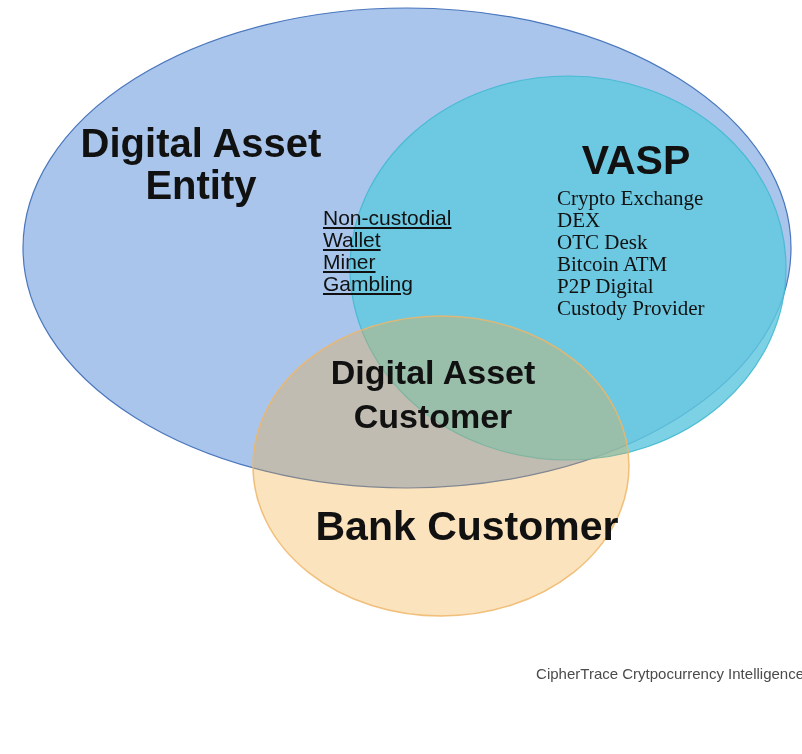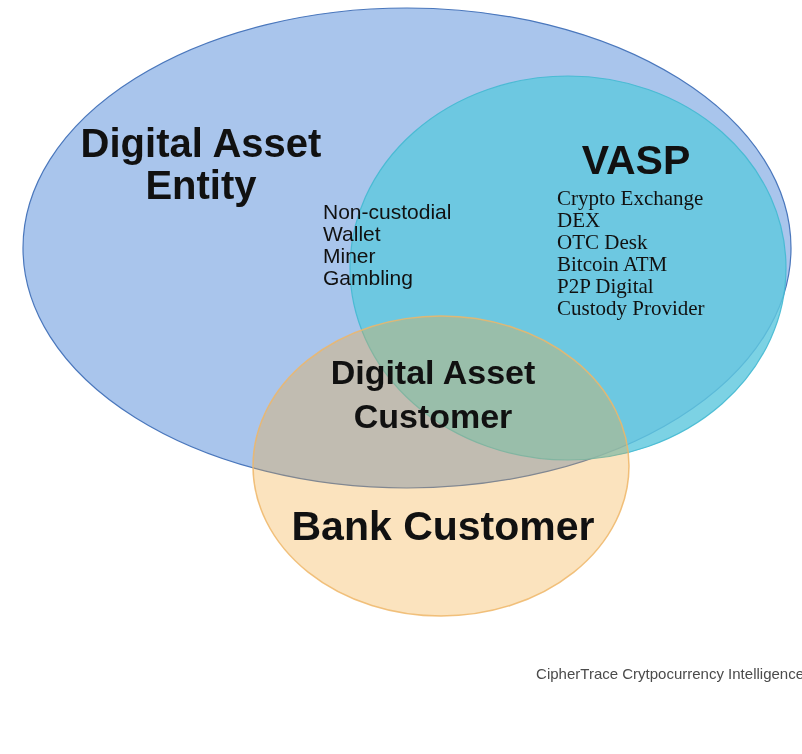--- a/index.html
+++ b/index.html
@@ -70,21 +70,21 @@
 
     <ellipse cx="430" cy="466" rx="188" ry="150" stroke="#eeb667" stroke-width="1.5" fill-opacity="0.33" stroke-opacity="0.85" fill="#f2a93b"></ellipse>
   </svg>
 
   <div class="txt title-xl" style="left:40px; top:122px; width:300px;">
     <div>Digital Asset</div>
     <div>Entity</div>
   </div>
 
 
-  <div class="txt list" style="left:312px; top:201px;">
+  <div class="txt list" style="left:312px; top:207px;text-decoration:underline;">
     <div>Non-custodial</div>
     <div>Wallet</div>
     <div>Miner</div>
     <div>Gambling</div>
   </div>
 
   <div class="txt title-md" style="left:525px; top:142px; width:200px;">VASP</div>
 
   <div class="txt list" style="left:546px; top:187px;font-family:Liberation Serif, serif;">
     <div>Crypto Exchange</div>
@@ -93,17 +93,17 @@
     <div>Bitcoin ATM</div>
     <div>P2P Digital</div>
     <div>Custody Provider</div>
   </div>
 
   <div class="txt title-lg" style="left:242px; top:350px; width:360px;">
     <div>Digital Asset</div>
     <div>Customer</div>
   </div>
 
-  <div class="txt title-md" style="left:232px; top:508px; width:400px;">Bank Customer</div>
+  <div class="txt title-md" style="left:256px; top:508px; width:400px;">Bank Customer</div>
 
   <div class="txt attribution" style="right:9px; top:665px; width:400px;">CipherTrace Crytpocurrency Intelligence</div>
 
 </div>
 
 </body></html>

